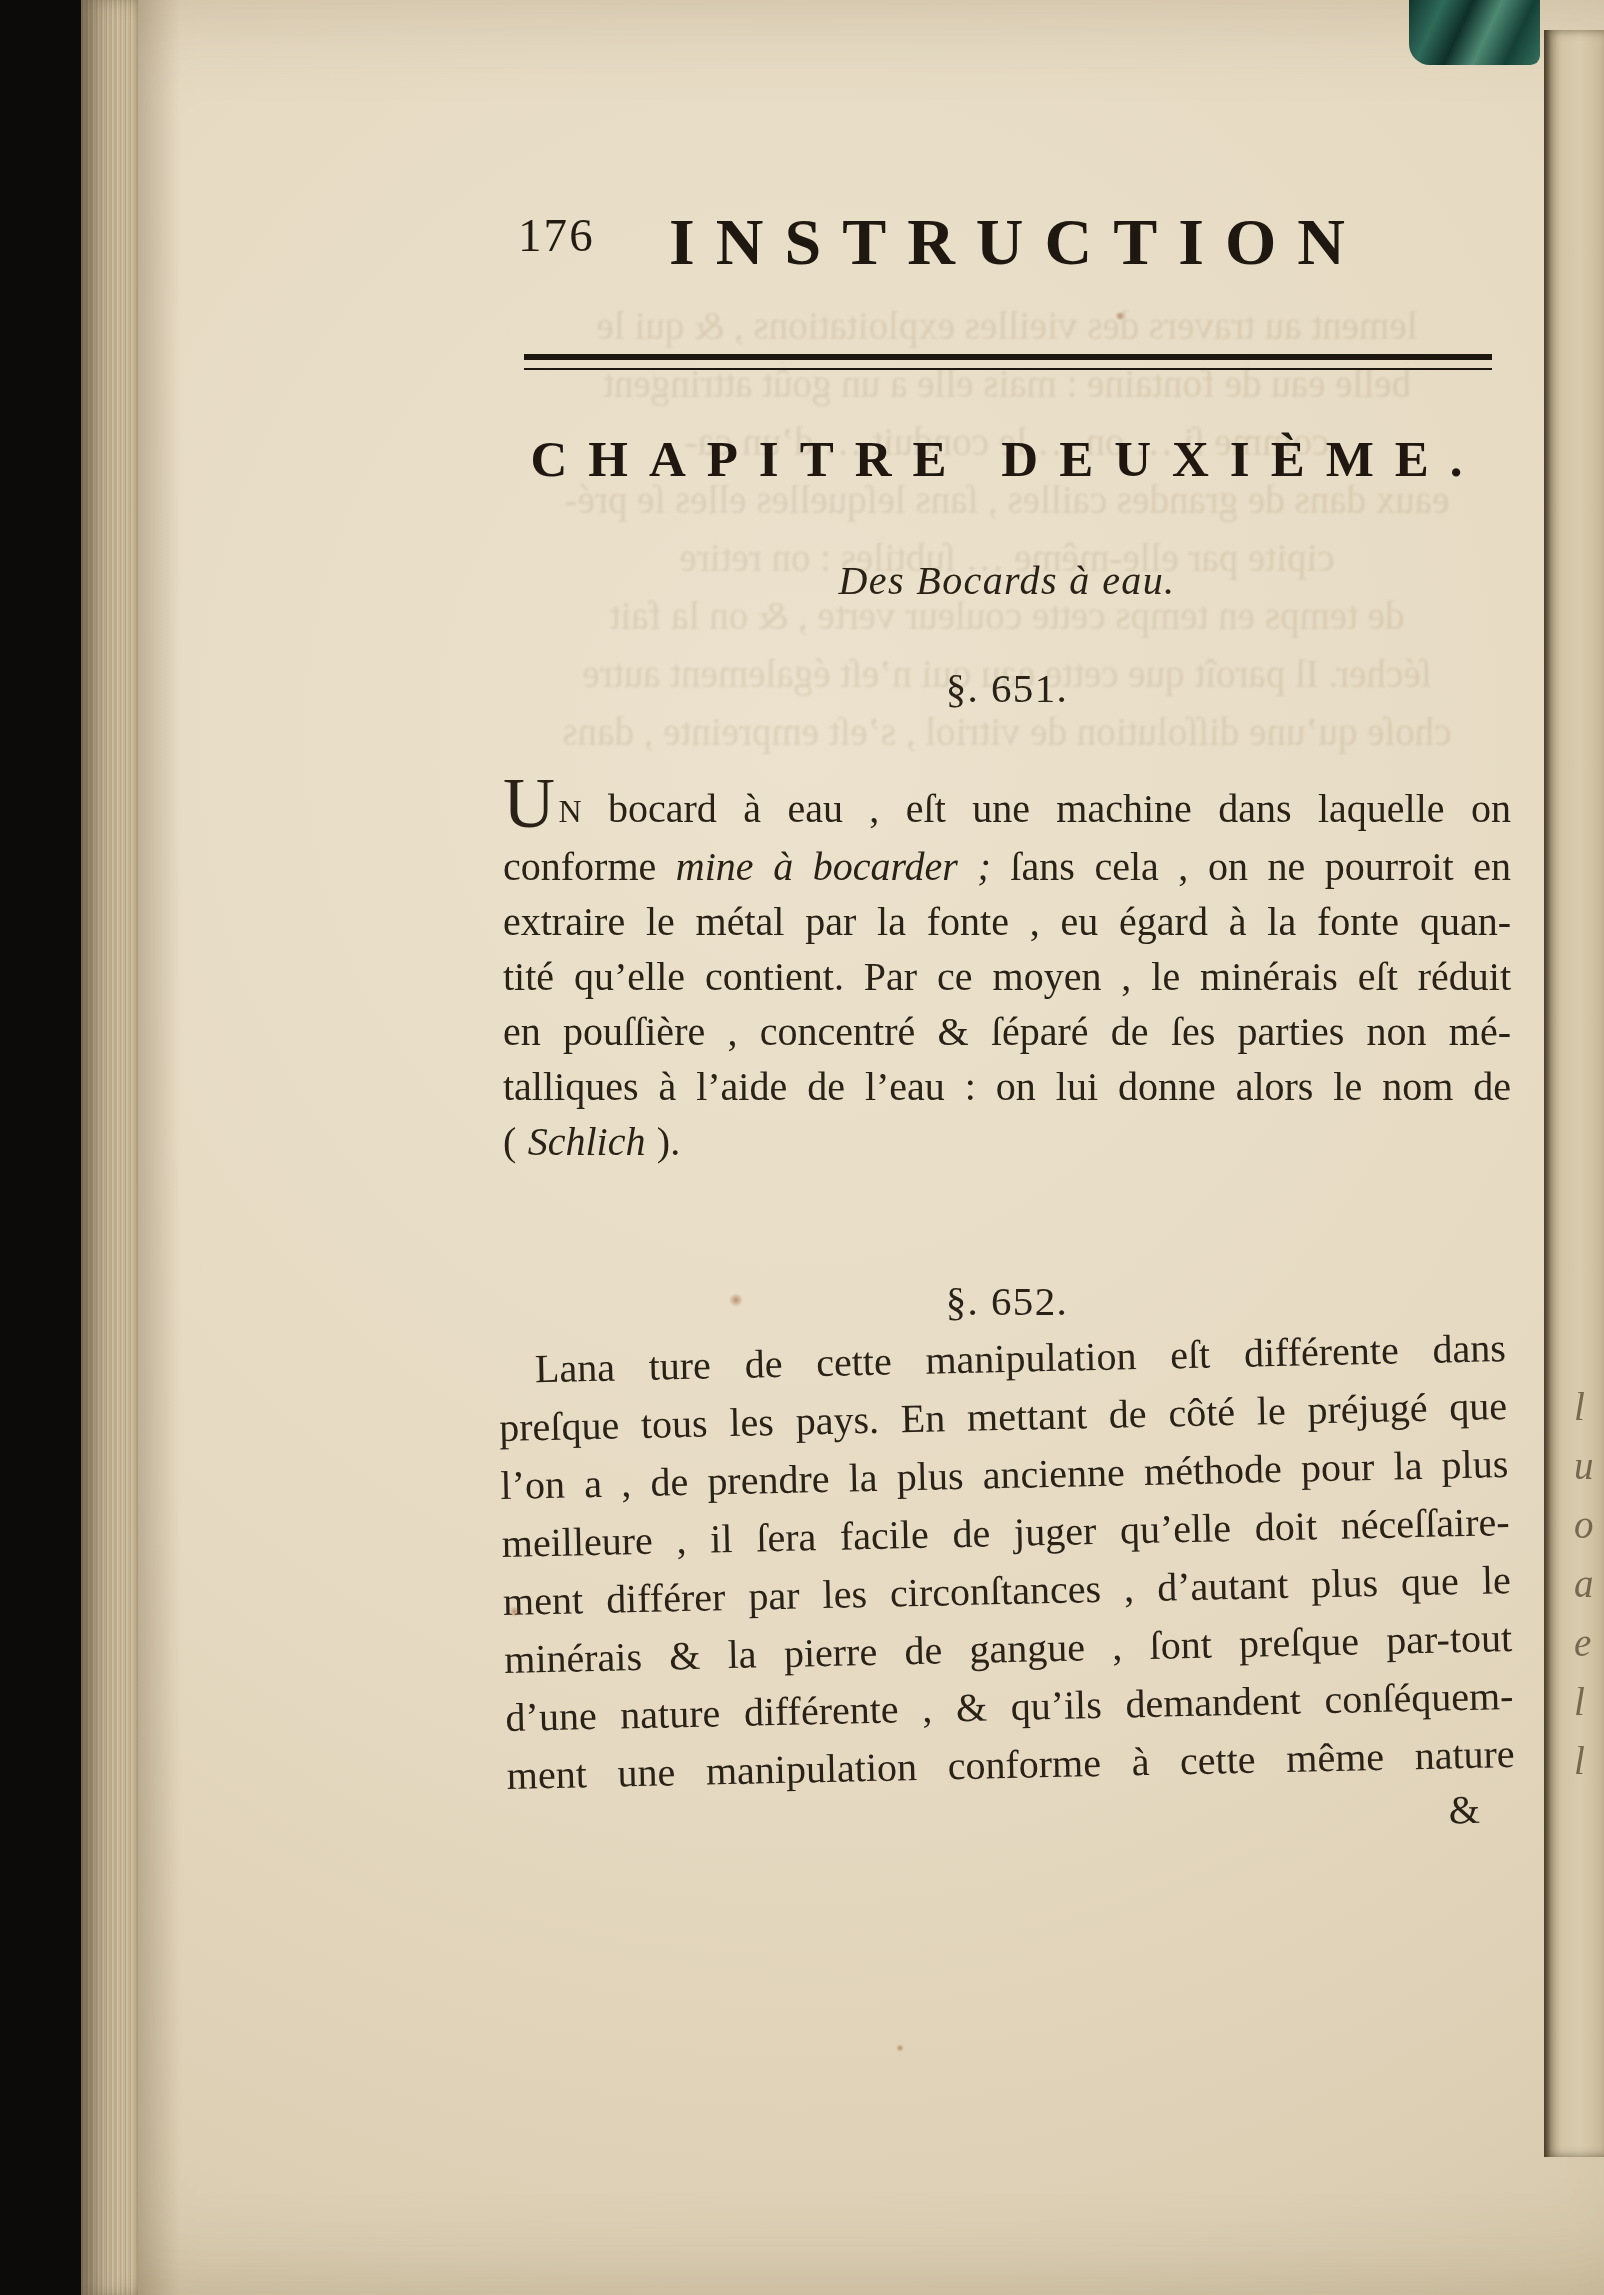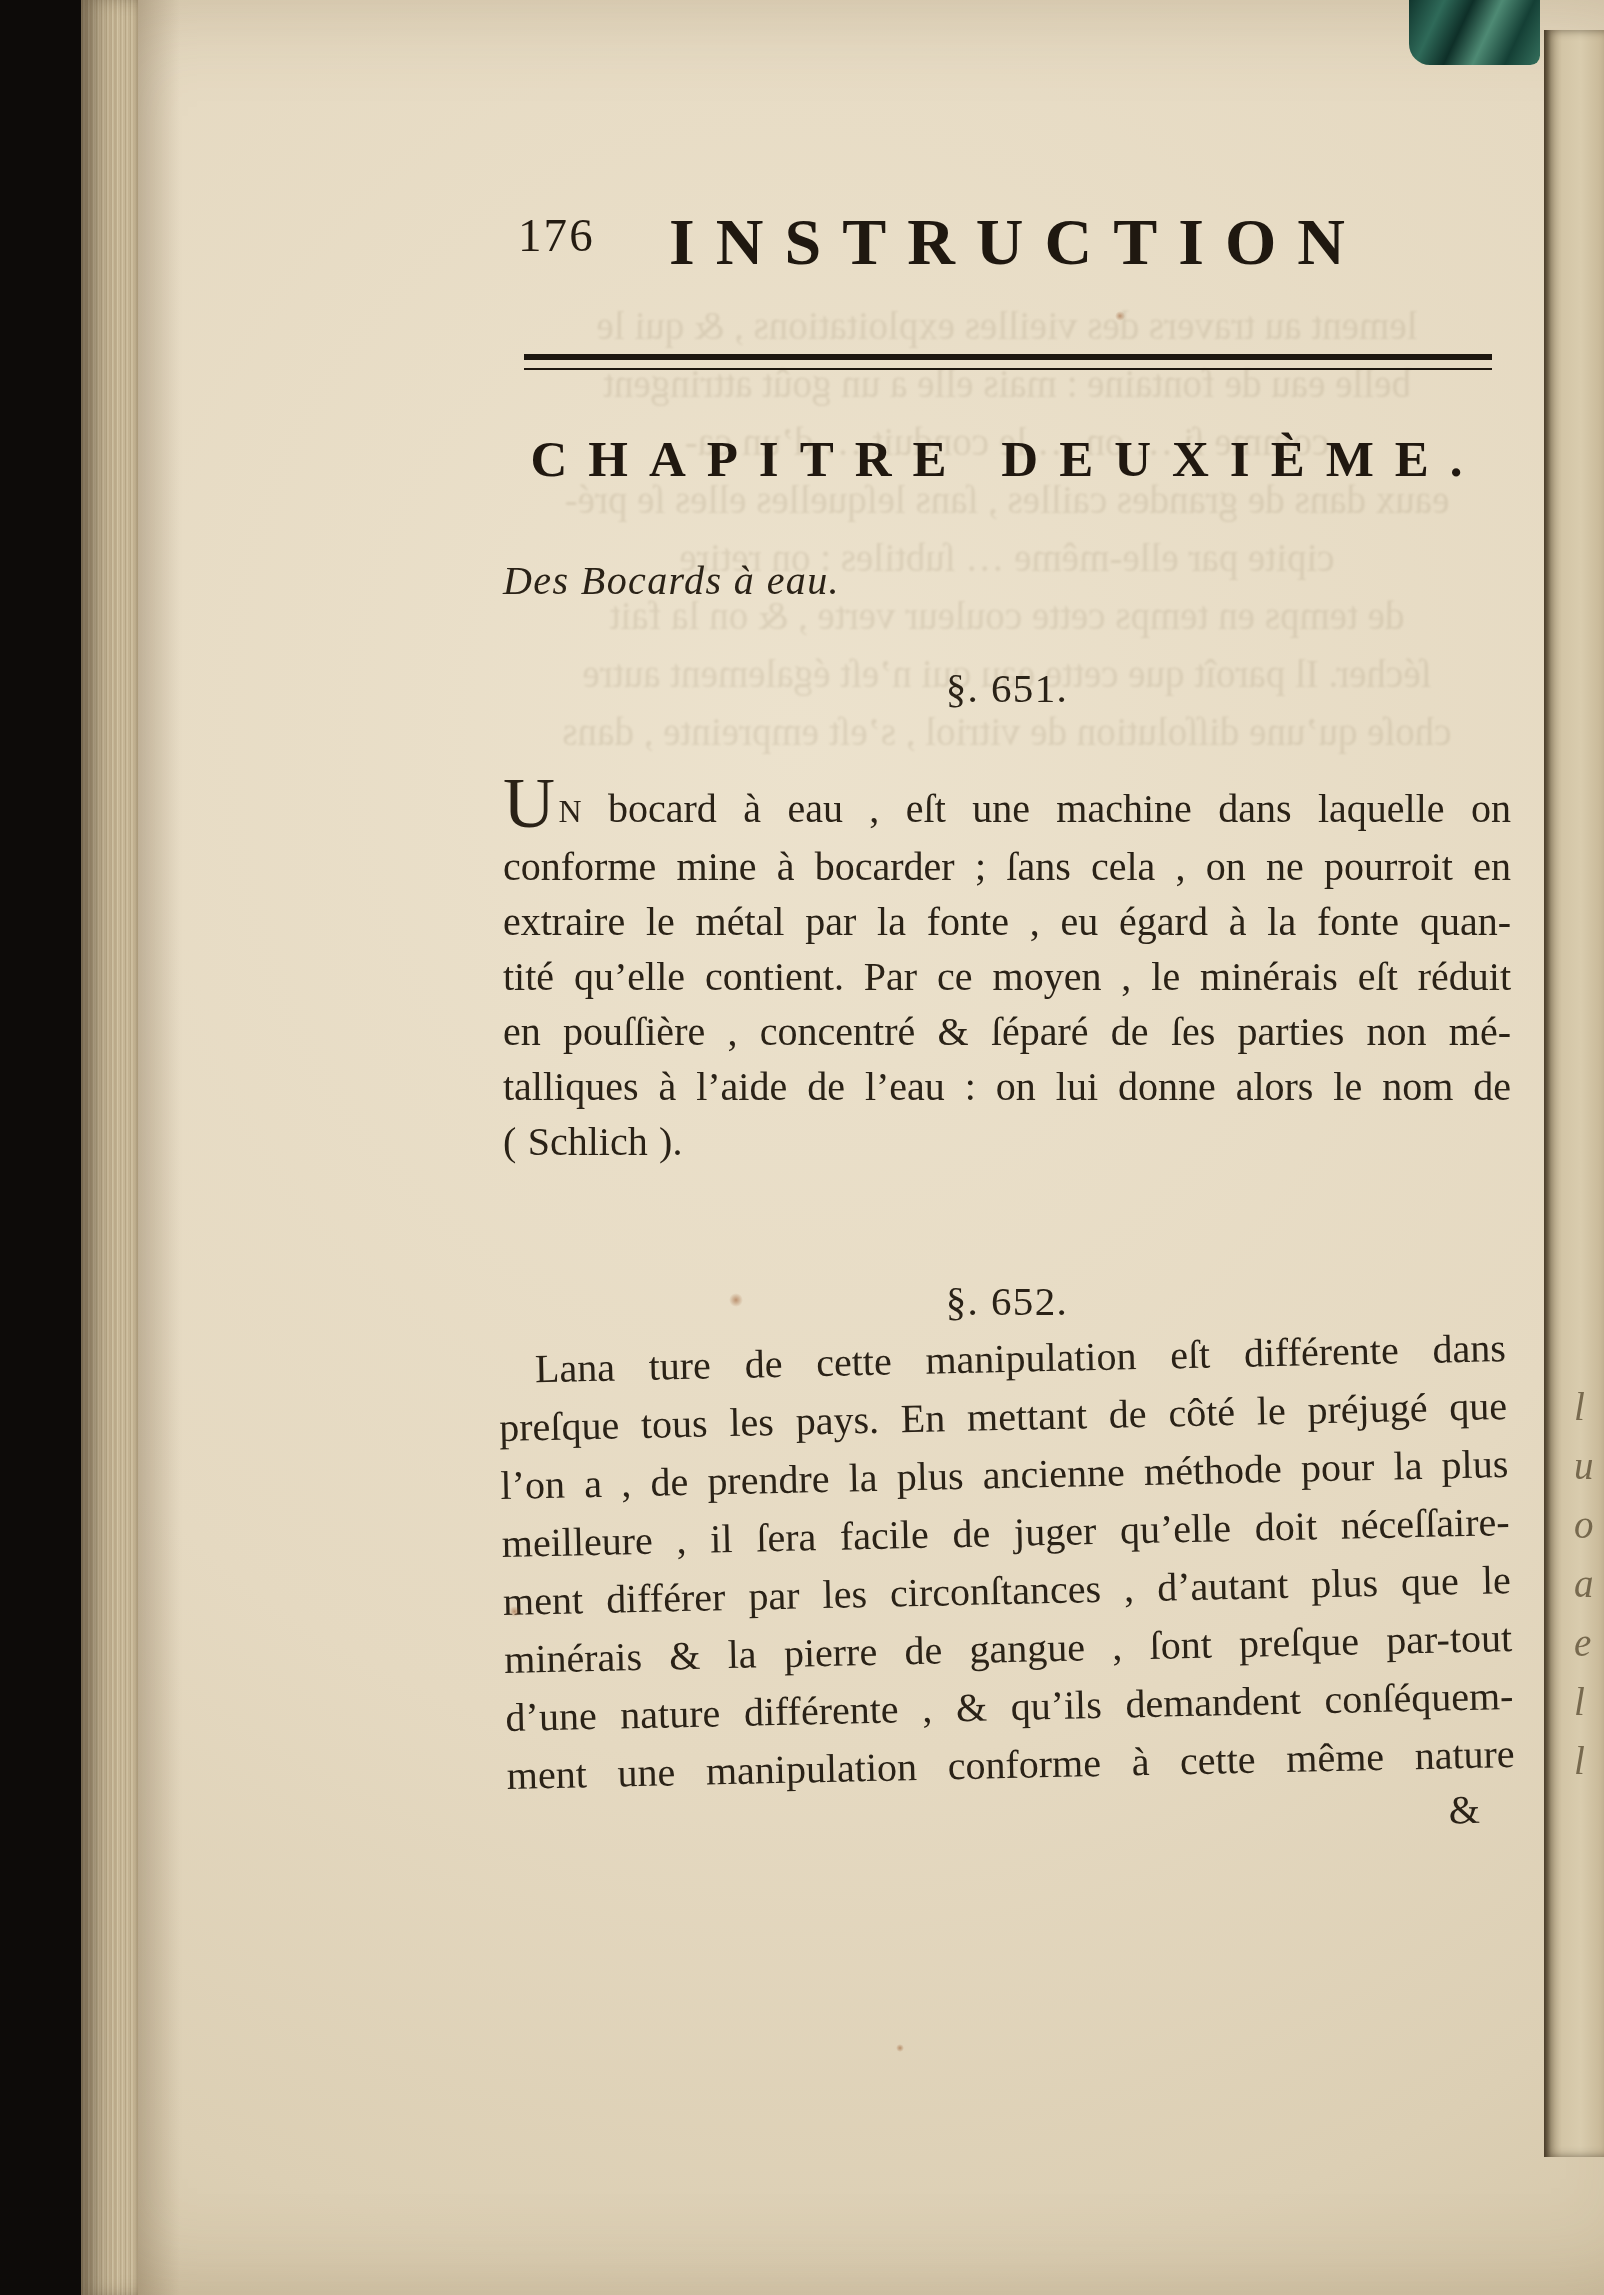--- a/index.html
+++ b/index.html
@@ -33,32 +33,32 @@
 
   .runhead{top:204px;height:76px;}
   .pageno{position:absolute;left:15px;top:4.1px;font-size:47px;letter-spacing:2.1px;color:#241c12;}
   .runtitle{position:absolute;left:0;right:0;top:0;text-align:center;font-size:66px;
     letter-spacing:21px;font-weight:700;padding-left:21px;color:#1f1810;}
 
   .double-rule{top:354px;left:21px !important;width:968px !important;height:8.3px;
     border-top:6.2px solid #1d1710;border-bottom:2.8px solid #1d1710;}
 
   .chapter{top:430px;text-align:center;font-size:51px;letter-spacing:21px;font-weight:700;color:#201810;}
-  .subtitle{top:557px;font-style:italic;font-size:40px;letter-spacing:1.4px;}
+  .subtitle{top:557px;text-align:center;font-style:italic;font-size:40px;letter-spacing:1.4px;}
   .sec-head{text-align:center;font-size:41px;letter-spacing:1.4px;}
   .sec1{top:664px;text-align:center;}
   .sec2{top:1233px;margin-top:44px;}
 
   .para{font-size:40px;line-height:55px;}
   .para1{top:778px;}
   .para2{top:1341px;line-height:58px;transform:rotate(-1.25deg);transform-origin:0 50%;}
   .line{text-align:justify;text-align-last:justify;word-spacing:1.4px;}
   .line.last{text-align-last:left;}
   .indent{text-indent:37px;}
-  .it{}
+  .it{font-style:italic;}
   .initial{display:inline-block;font-size:72px;line-height:40px;transform:translateY(4.8px);margin-right:3.5px;}
   .smallcap{font-size:32px;}
   .cw{text-align:right;padding-right:36px;font-size:40px;margin-top:-2.8px;}
 
   
   .spot{position:absolute;border-radius:50%;z-index:3;pointer-events:none;
     background:radial-gradient(circle,rgba(150,84,40,.55),rgba(150,84,40,0) 70%);}
   .s1{left:648px;top:1293px;width:14px;height:14px;}
   .s2{left:1034px;top:311px;width:9.7px;height:9.7px;}
   .s3{left:428px;top:1606px;width:11px;height:11px;}

